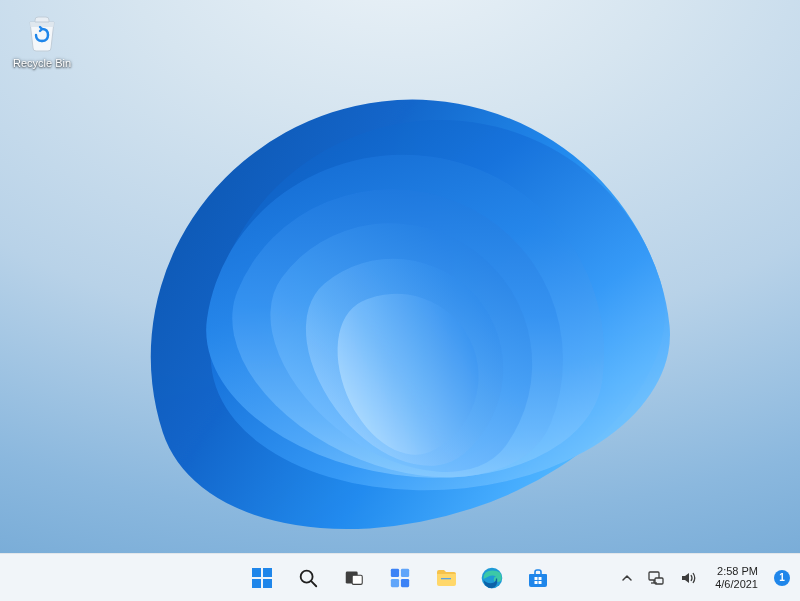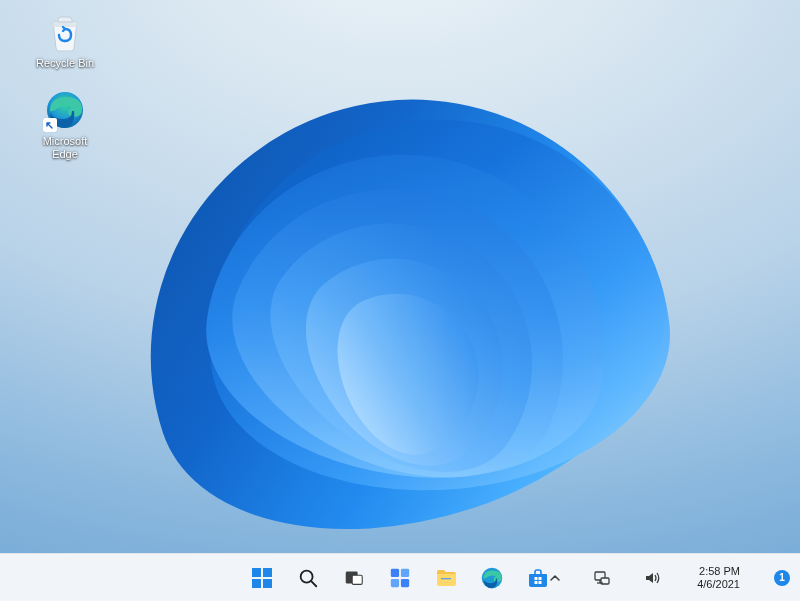--- a/index.html
+++ b/index.html
@@ -42,21 +42,21 @@
         background: linear-gradient(170deg, #2d86e5 0%, #61adf4 55%, #9bd1ff 100%);
         transform: rotate(50deg); opacity: .92; }
   .p7 { width: 165px; height: 135px; left: 225px; top: 225px;
         background: linear-gradient(175deg, #3b92ec 0%, #7bbdf8 60%, #b2ddff 100%);
         transform: rotate(64deg); opacity: .9; }
 
   
   .desktop-icons {
     position: absolute;
     top: 10px; left: 6px;
-    display: flex; flex-direction: column; gap: 18px; margin-left: 23px;
+    display: flex; flex-direction: column; gap: 18px;
   }
   .di {
     width: 72px; display: flex; flex-direction: column; align-items: center;
     cursor: pointer;
   }
   .di .ico {
     width: 44px; height: 44px; display: flex; align-items: center; justify-content: center;
   }
   .di .lbl {
     margin-top: 3px;
@@ -84,21 +84,21 @@
     display: flex; align-items: center; gap: 6px;
   }
   .tb-btn {
     width: 40px; height: 40px; border-radius: 4px;
     display: flex; align-items: center; justify-content: center;
     cursor: pointer;
   }
 
   .tb-right {
     position: absolute; right: 6px;
-    display: flex; align-items: flex-end; gap: 20px;
+    display: flex; align-items: flex-end; gap: 2px;
   }
   .tray-btn {
     height: 40px; padding: 0 6px; border-radius: 4px;
     display: flex; align-items: center; justify-content: center;
     cursor: pointer; color: #3d3d3d;
   }
   .clock {
     text-align: right; font-size: 11px; line-height: 13px; color: #1f1f1f;
     padding: 0 4px;
   }
@@ -138,43 +138,20 @@
             <path d="M27 24 Q27 30 21 30"></path>
             <path d="M21 30 Q15 30 15 24"></path>
             <path d="M21 18 l-2 -2 M21 18 l-2 2"></path>
             <path d="M27 24 l2 -2 M27 24 l-2 -2" opacity="0"></path>
           </g>
         </svg>
       </div>
       <div class="lbl">Recycle Bin</div>
     </div>
 
-    <div class="di">
-      <div class="ico" style="position:relative">
-        <svg width="42" height="42" viewBox="0 0 42 42">
-          <defs>
-            <radialGradient id="eg1" cx="50%" cy="35%" r="70%">
-              <stop offset="0%" stop-color="#36d39a"></stop>
-              <stop offset="55%" stop-color="#1e9ad6"></stop>
-              <stop offset="100%" stop-color="#0b5fa5"></stop>
-            </radialGradient>
-          </defs>
-          <circle cx="21" cy="21" r="18" fill="url(#eg1)"></circle>
-          <path d="M6 22 Q6 8 22 8 Q38 8 38 20 Q38 28 30 28 Q24 28 24 23 Q24 19 28 19 Q22 14 14 19 Q8 23 6 22 Z" fill="#3cc8a7"></path>
-          <path d="M21 39 Q8 39 6 24 Q10 30 19 30 Q28 30 28 22 L30 22 Q32 36 21 39 Z" fill="#0b62a8"></path>
-        </svg>
-        <div class="shortcut-arrow">
-          <svg width="10" height="10" viewBox="0 0 10 10">
-              <path d="M2 6 L2 3 L5 3 M2 3 L7 8" fill="none" stroke="#1464c6" stroke-width="1.4" stroke-linecap="round" stroke-linejoin="round"></path>
-            </svg>
-        </div>
-      </div>
-      <div class="lbl" style="white-space:pre-line">Microsoft
-Edge</div>
-    </div>
 
   </div>
 
   <div class="taskbar">
 
     <div class="tb-center">
 
       <div class="tb-btn" title="Start">
         <span>
           <svg width="24" height="24" viewBox="0 0 24 24">

